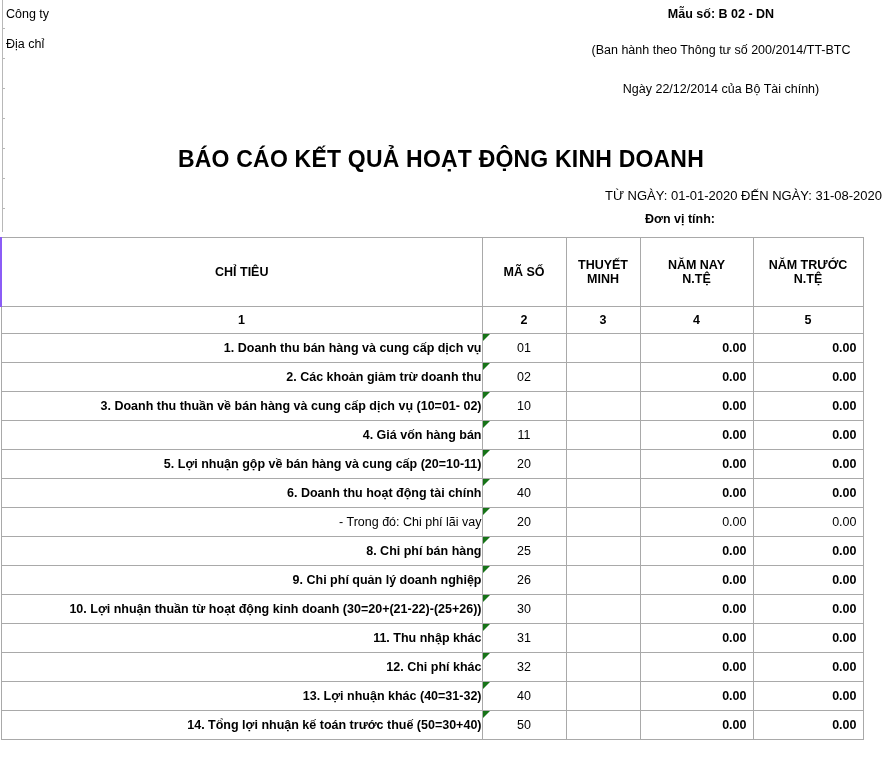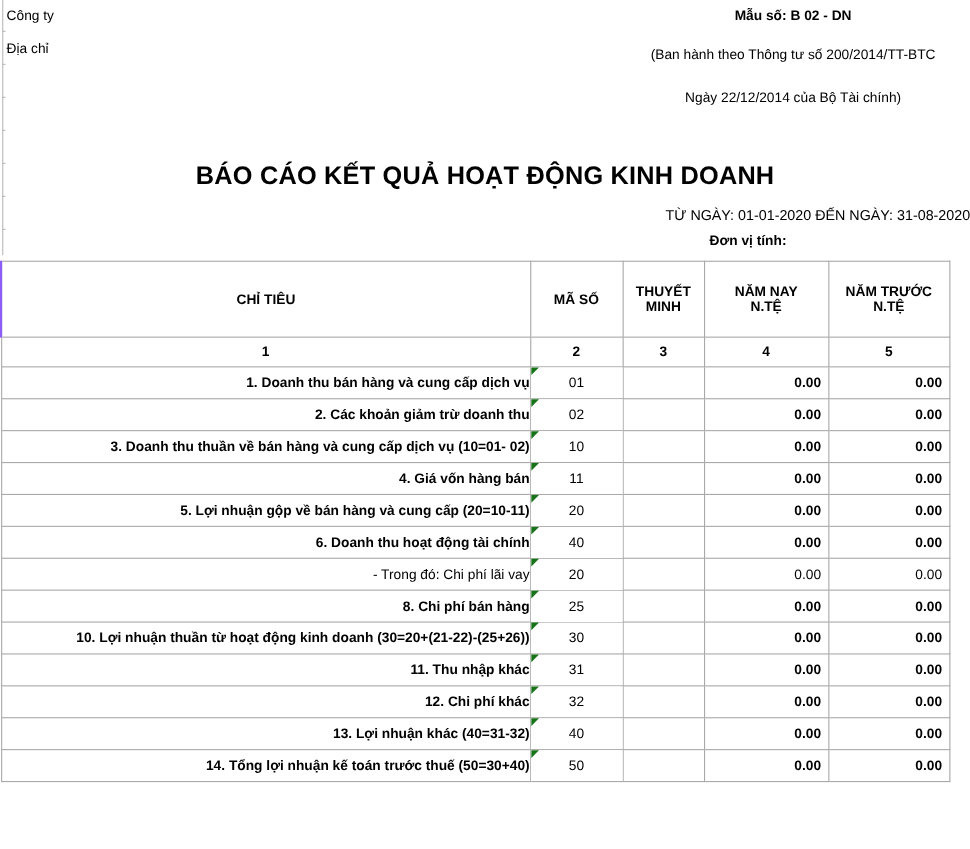--- a/index.html
+++ b/index.html
@@ -299,20 +299,27 @@
         <td class="num plain">0.00</td>
       </tr>
       <tr>
         <td class="label">8. Chi phí bán hàng</td>
         <td class="code"><span class="cell-marker"></span><span>25</span></td>
         <td class="note"></td>
         <td class="num">0.00</td>
         <td class="num">0.00</td>
       </tr>
       <tr>
+        <td class="label">9. Chi phí quản lý doanh nghiệp</td>
+        <td class="code"><span class="cell-marker"></span><span>26</span></td>
+        <td class="note"></td>
+        <td class="num">0.00</td>
+        <td class="num">0.00</td>
+      </tr>
+      <tr>
         <td class="label">10. Lợi nhuận thuần từ hoạt động kinh doanh (30=20+(21-22)-(25+26))</td>
         <td class="code"><span class="cell-marker"></span><span>30</span></td>
         <td class="note"></td>
         <td class="num">0.00</td>
         <td class="num">0.00</td>
       </tr>
       <tr>
         <td class="label">11. Thu nhập khác</td>
         <td class="code"><span class="cell-marker"></span><span>31</span></td>
         <td class="note"></td>

